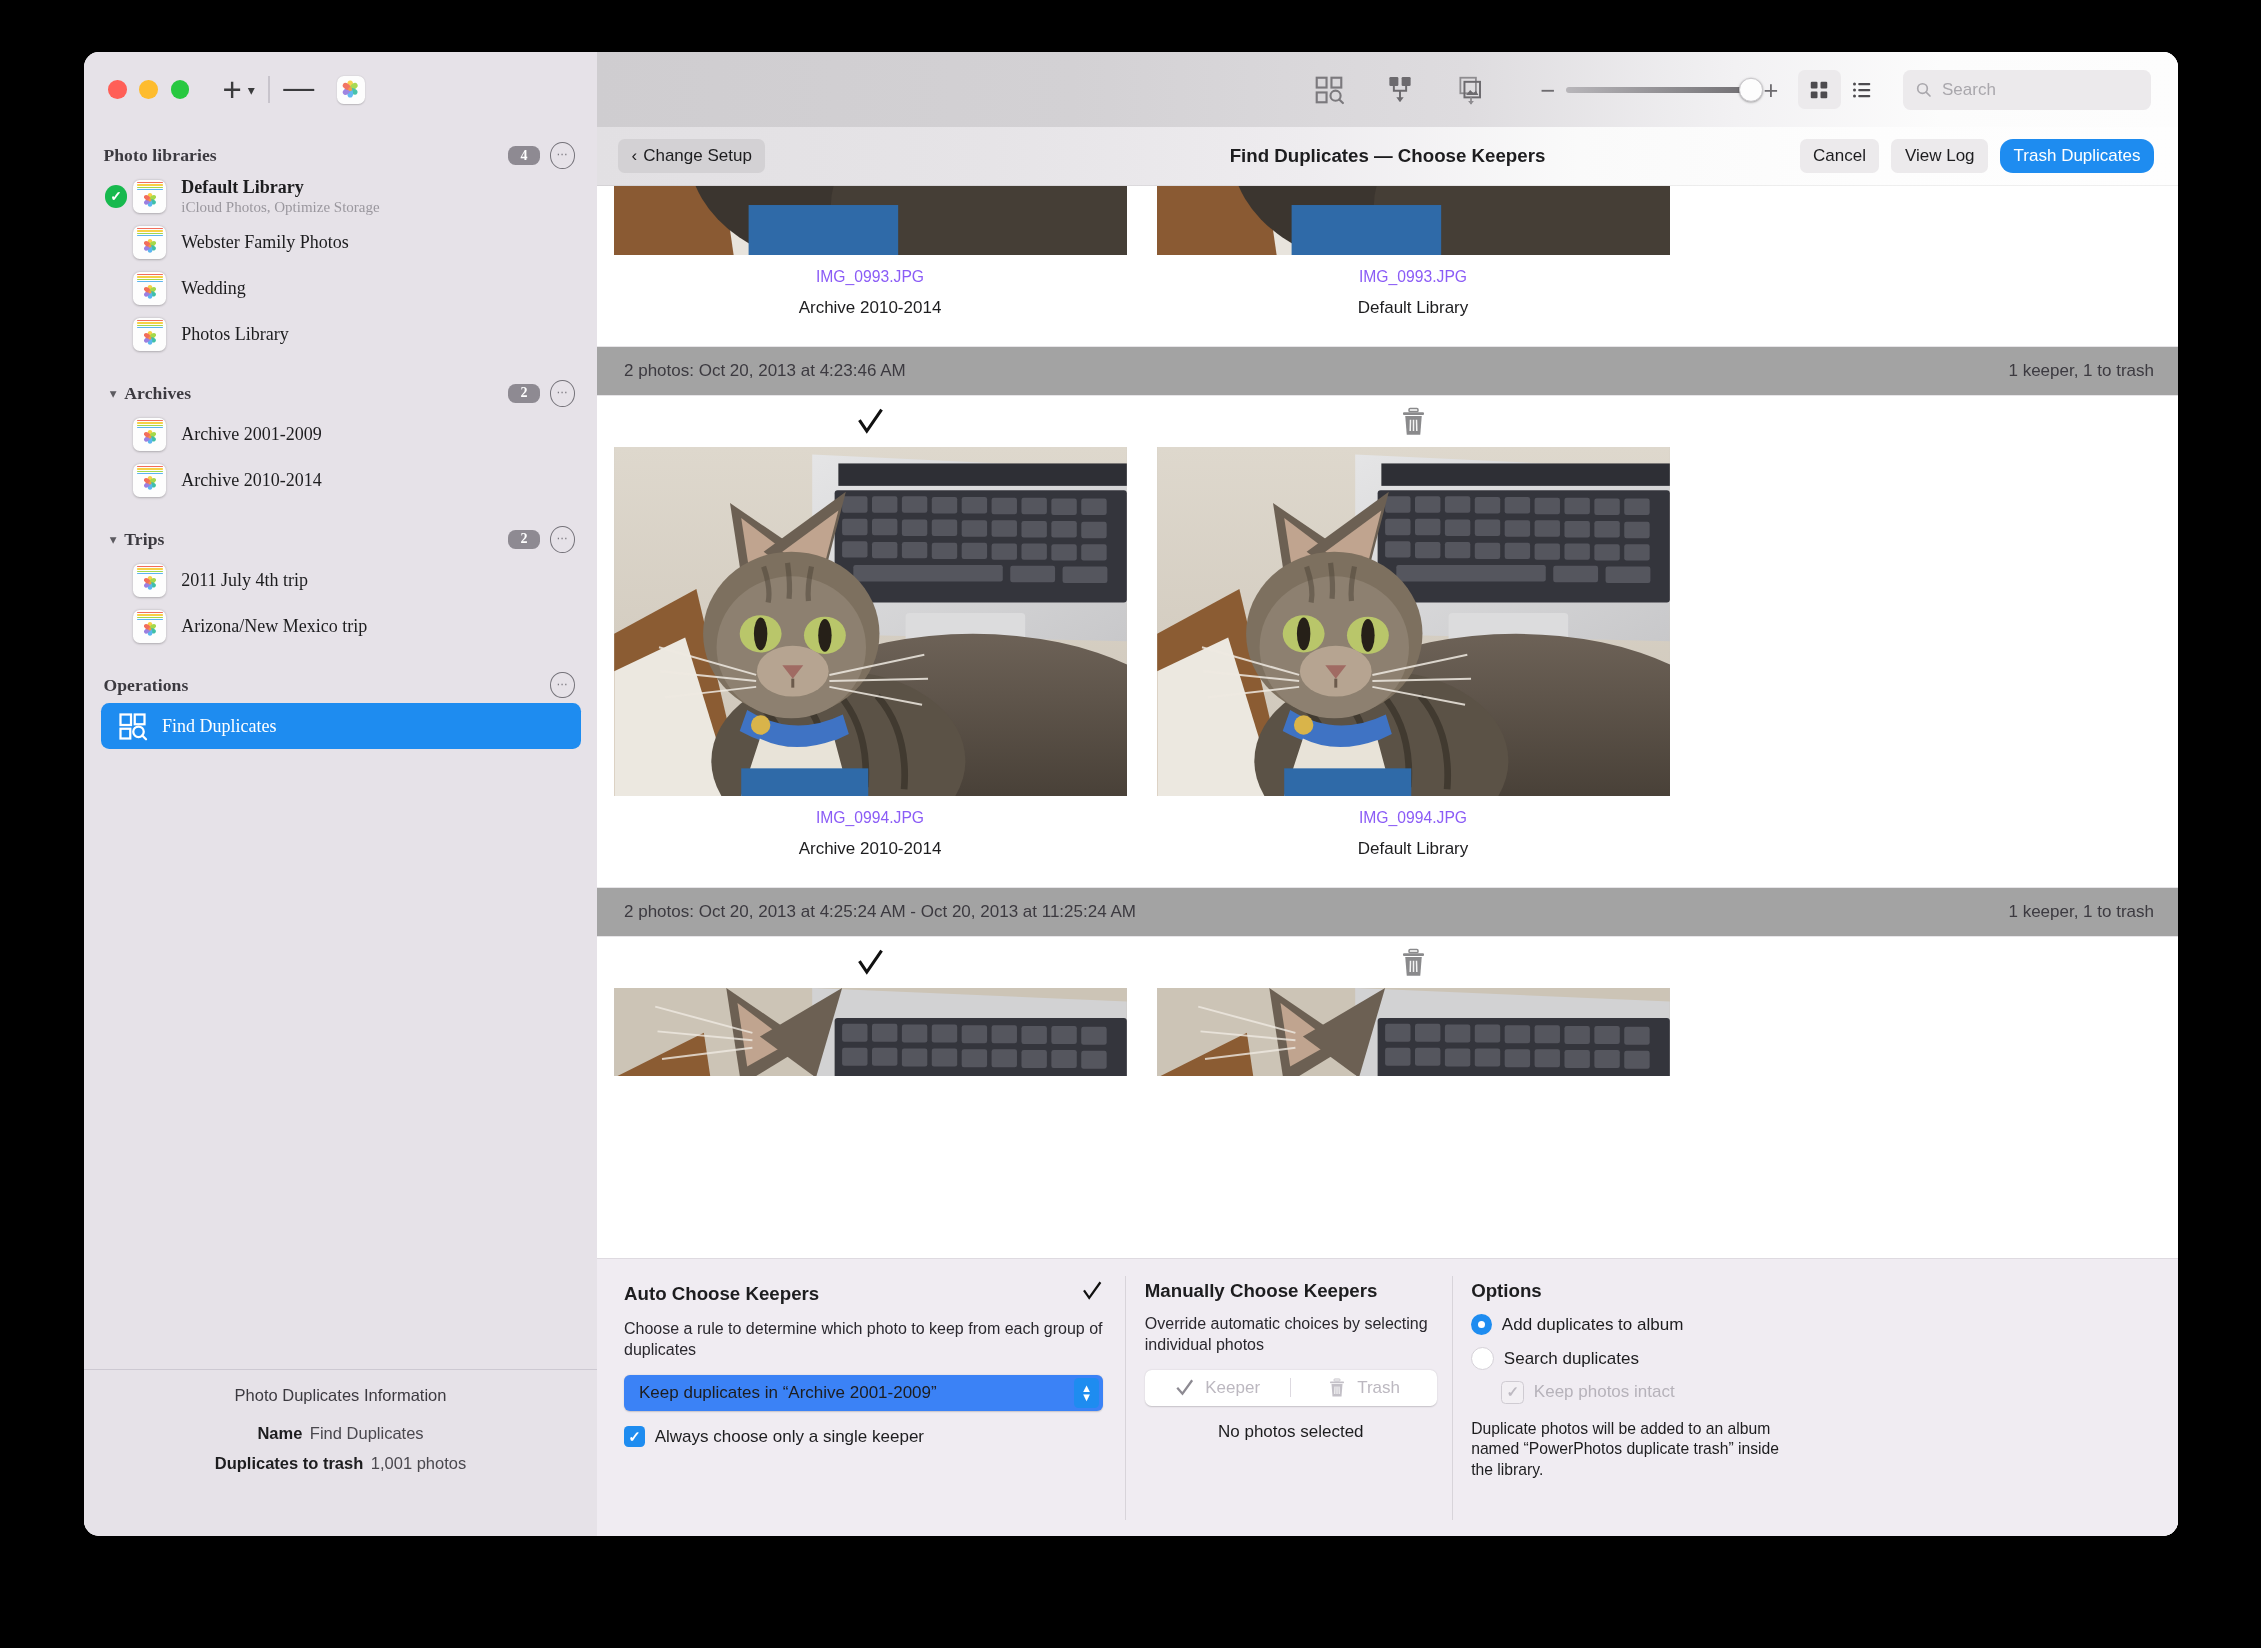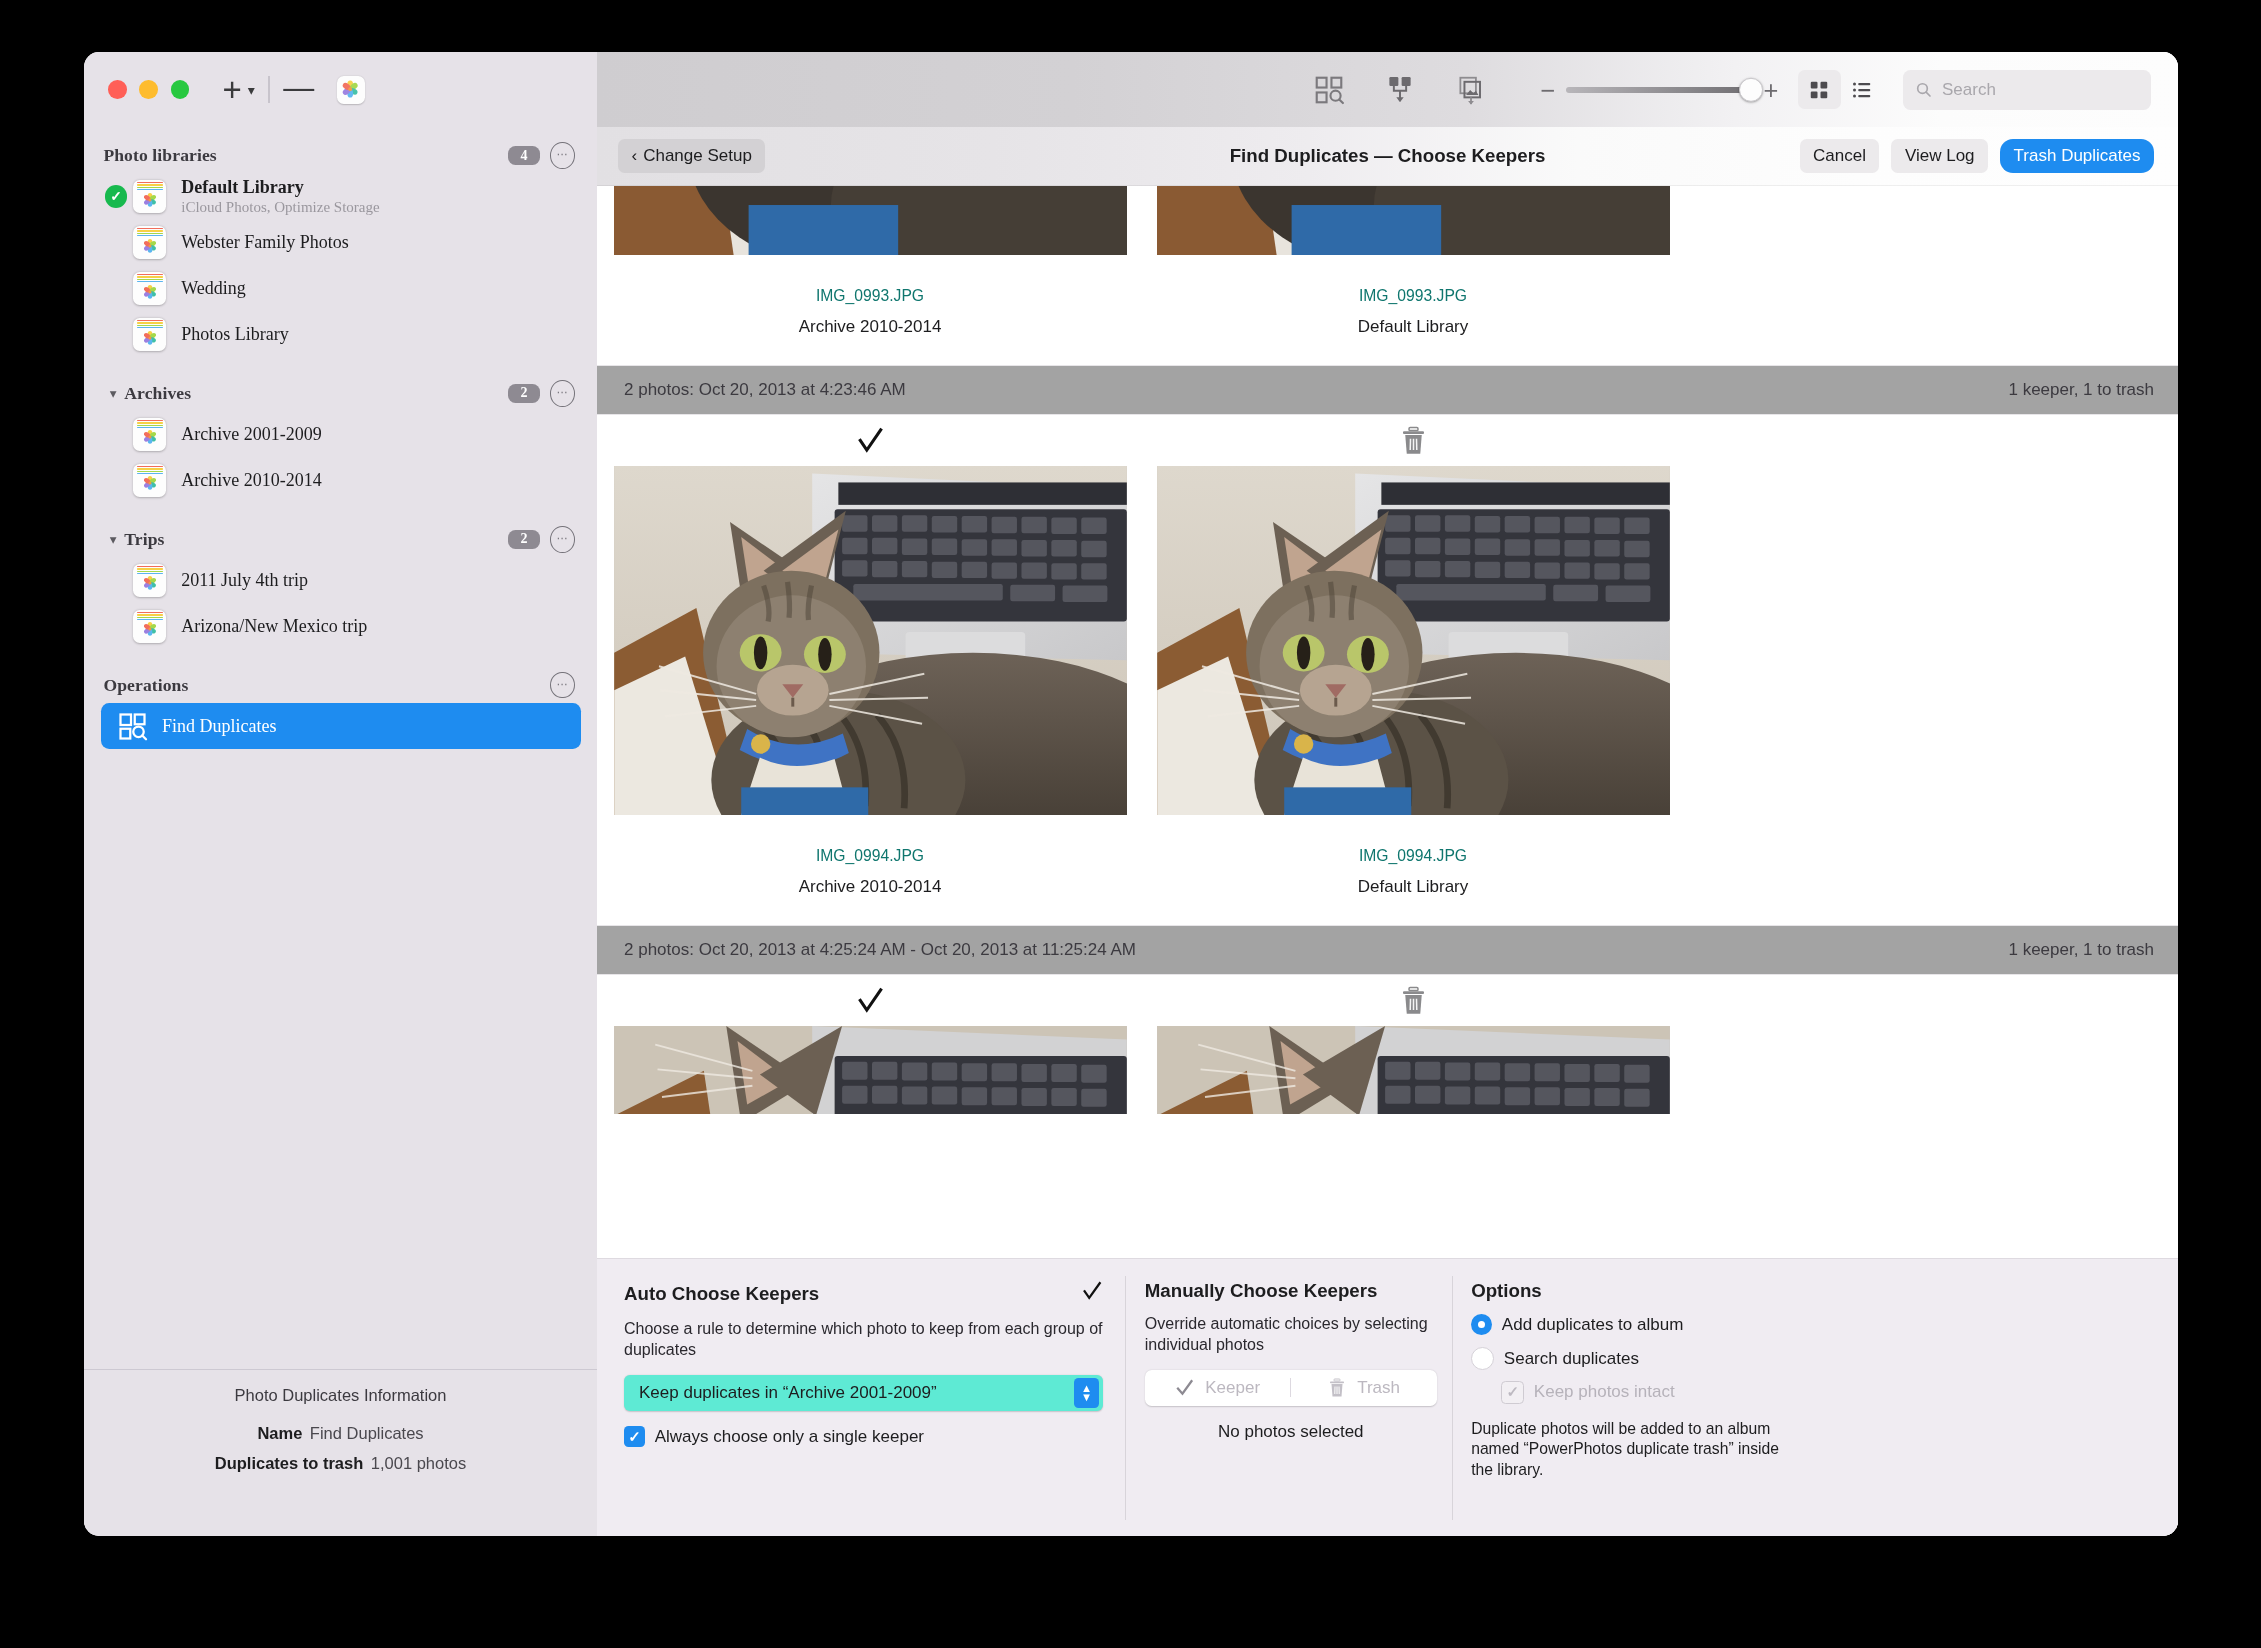--- a/index.html
+++ b/index.html
@@ -263,21 +263,21 @@
     height: 51px; display:flex; align-items:center; justify-content:center;
   }
   .thumb {
     width: 513px; height: 349px;
     overflow: hidden;
     position: relative;
     background: #cfc9bf;
   }
   .thumb.crop-top { height: 69px; }
   .thumb.crop-bot { height: 88px; }
-  .cap1 { font-size: 15.7px; color: #0f766e; margin-top: 32px; }
+  .cap1 { font-size: 15.7px; color: #8b5cf6; margin-top: 13px; }
   .cap2 { font-size: 17px; color: #1d1d1f; margin-top: 12px; }
 
   
   .catpic { position: absolute; inset: 0; }
 
   
   .bottom {
     flex: 0 0 277px;
     background: #f0ecf2;
     display: flex;
@@ -295,21 +295,21 @@
 
   .bp-title {
     font-size: 18.7px; font-weight: 700; color: #1d1d1f;
     display: flex; align-items: center;
   }
   .bp-desc { font-size: 16px; color: #2a282e; margin-top: 10.5px; line-height: 1.32; }
 
   .popup {
     margin-top: 15px;
     height: 36px; border-radius: 6px;
-    background: #5eead4;
+    background: #3b82f6;
     box-shadow: 0 0.7px 1.5px rgba(0,0,0,.18);
     display: flex; align-items: center;
     padding-left: 15px; padding-right: 3.7px;
     font-size: 17px; color: #1d1d1f;
   }
   .popup .stepper {
     margin-left: auto;
     width: 25.4px; height: 30px; border-radius: 4.5px;
     background: #1e8cf0;
     display:flex;flex-direction:column;align-items:center;justify-content:center;

